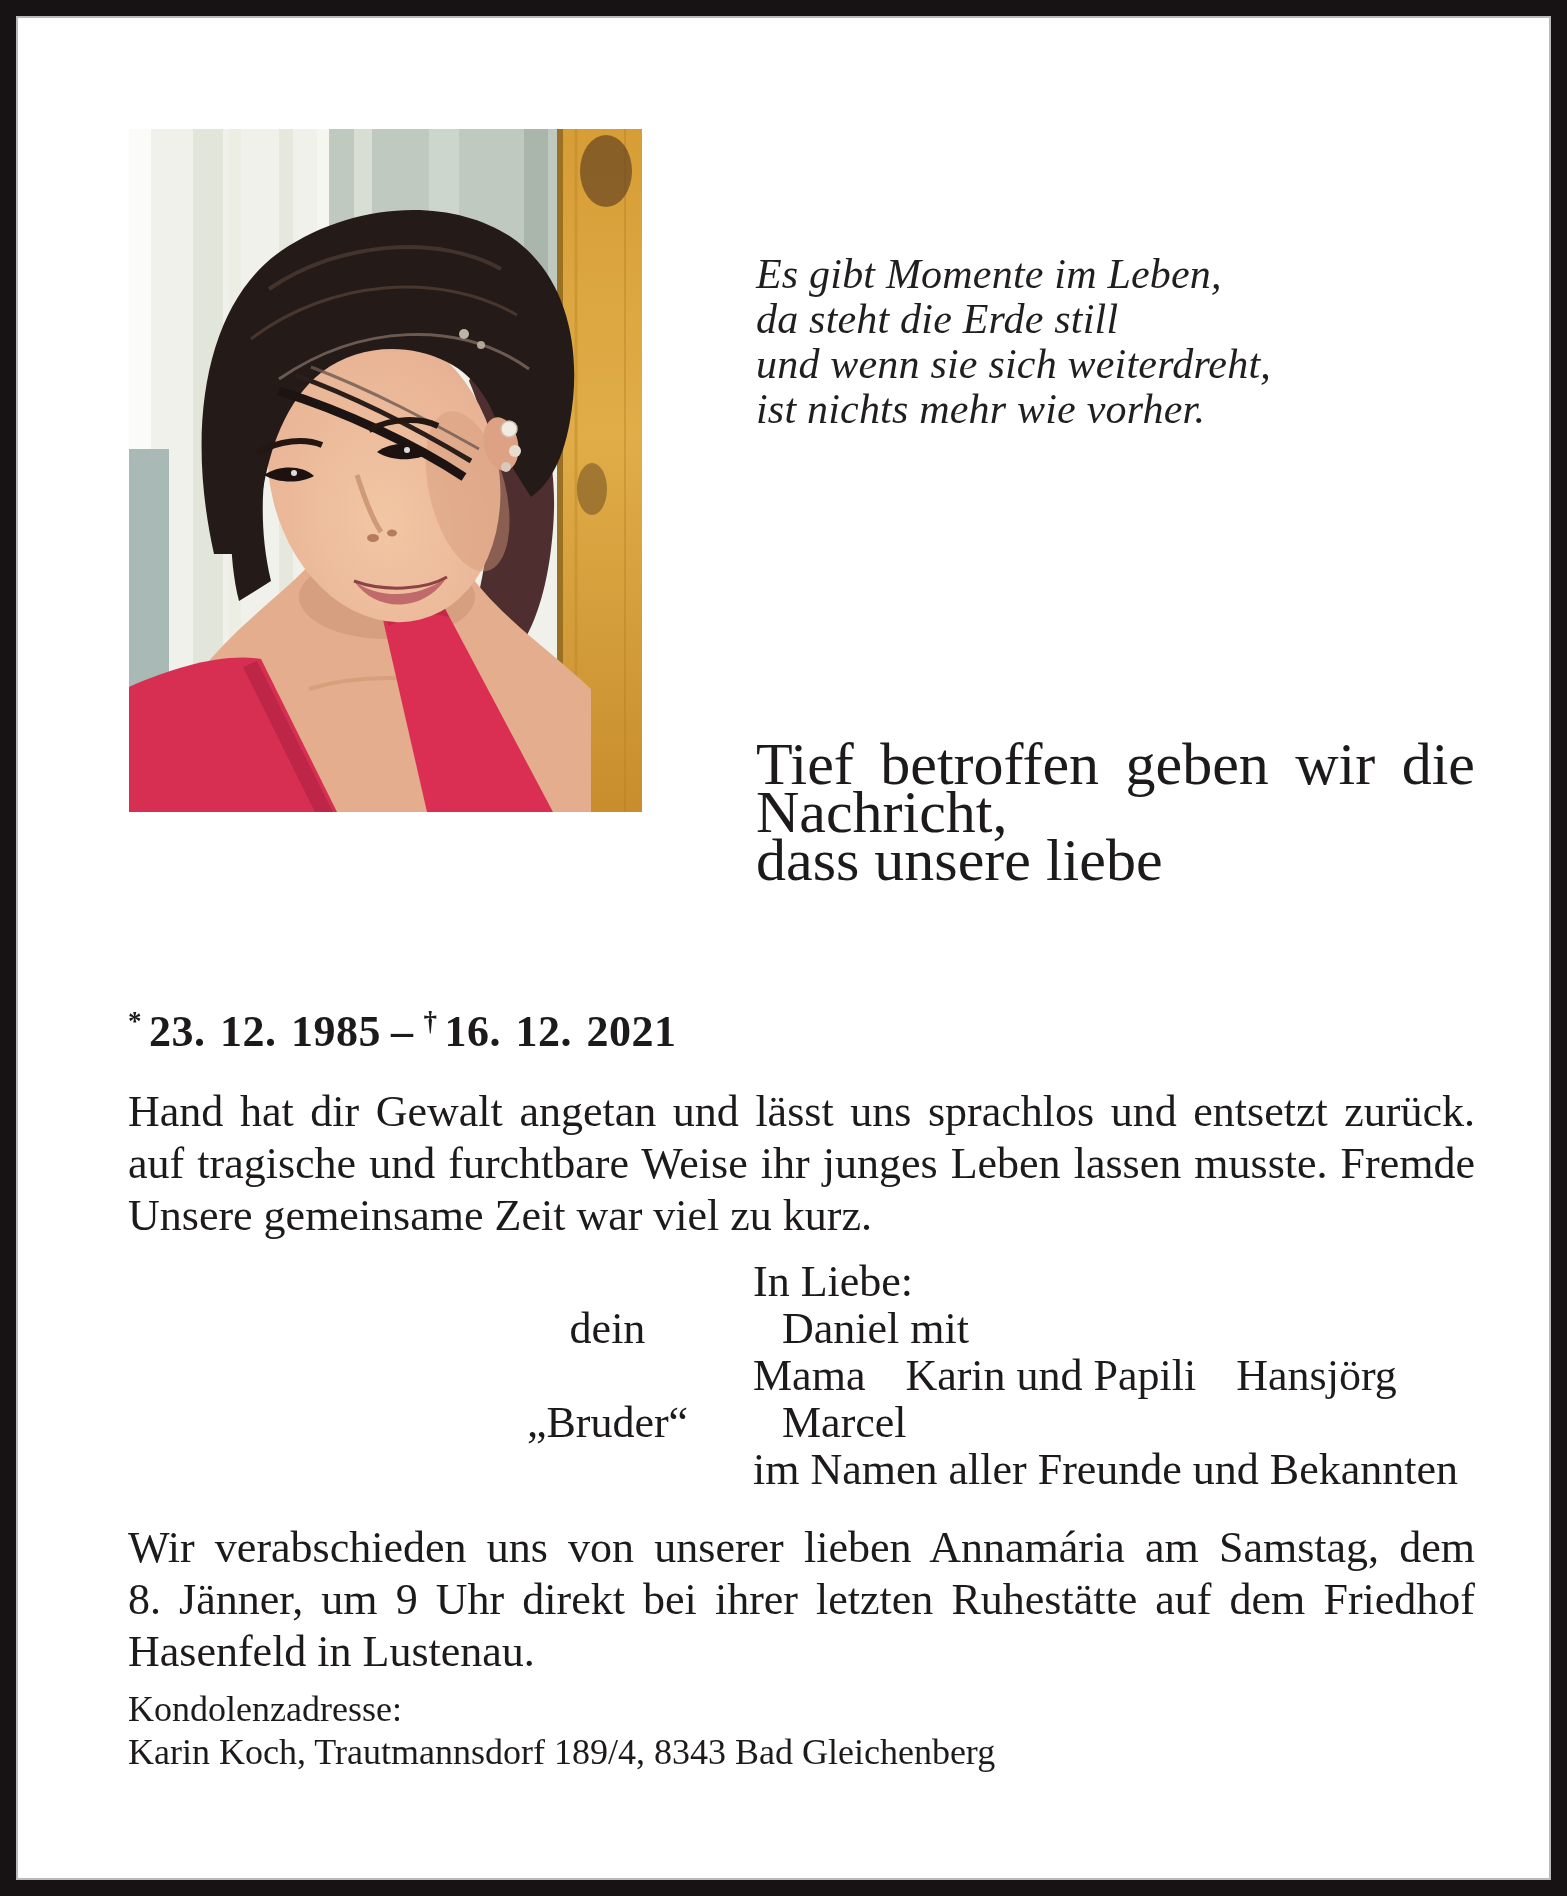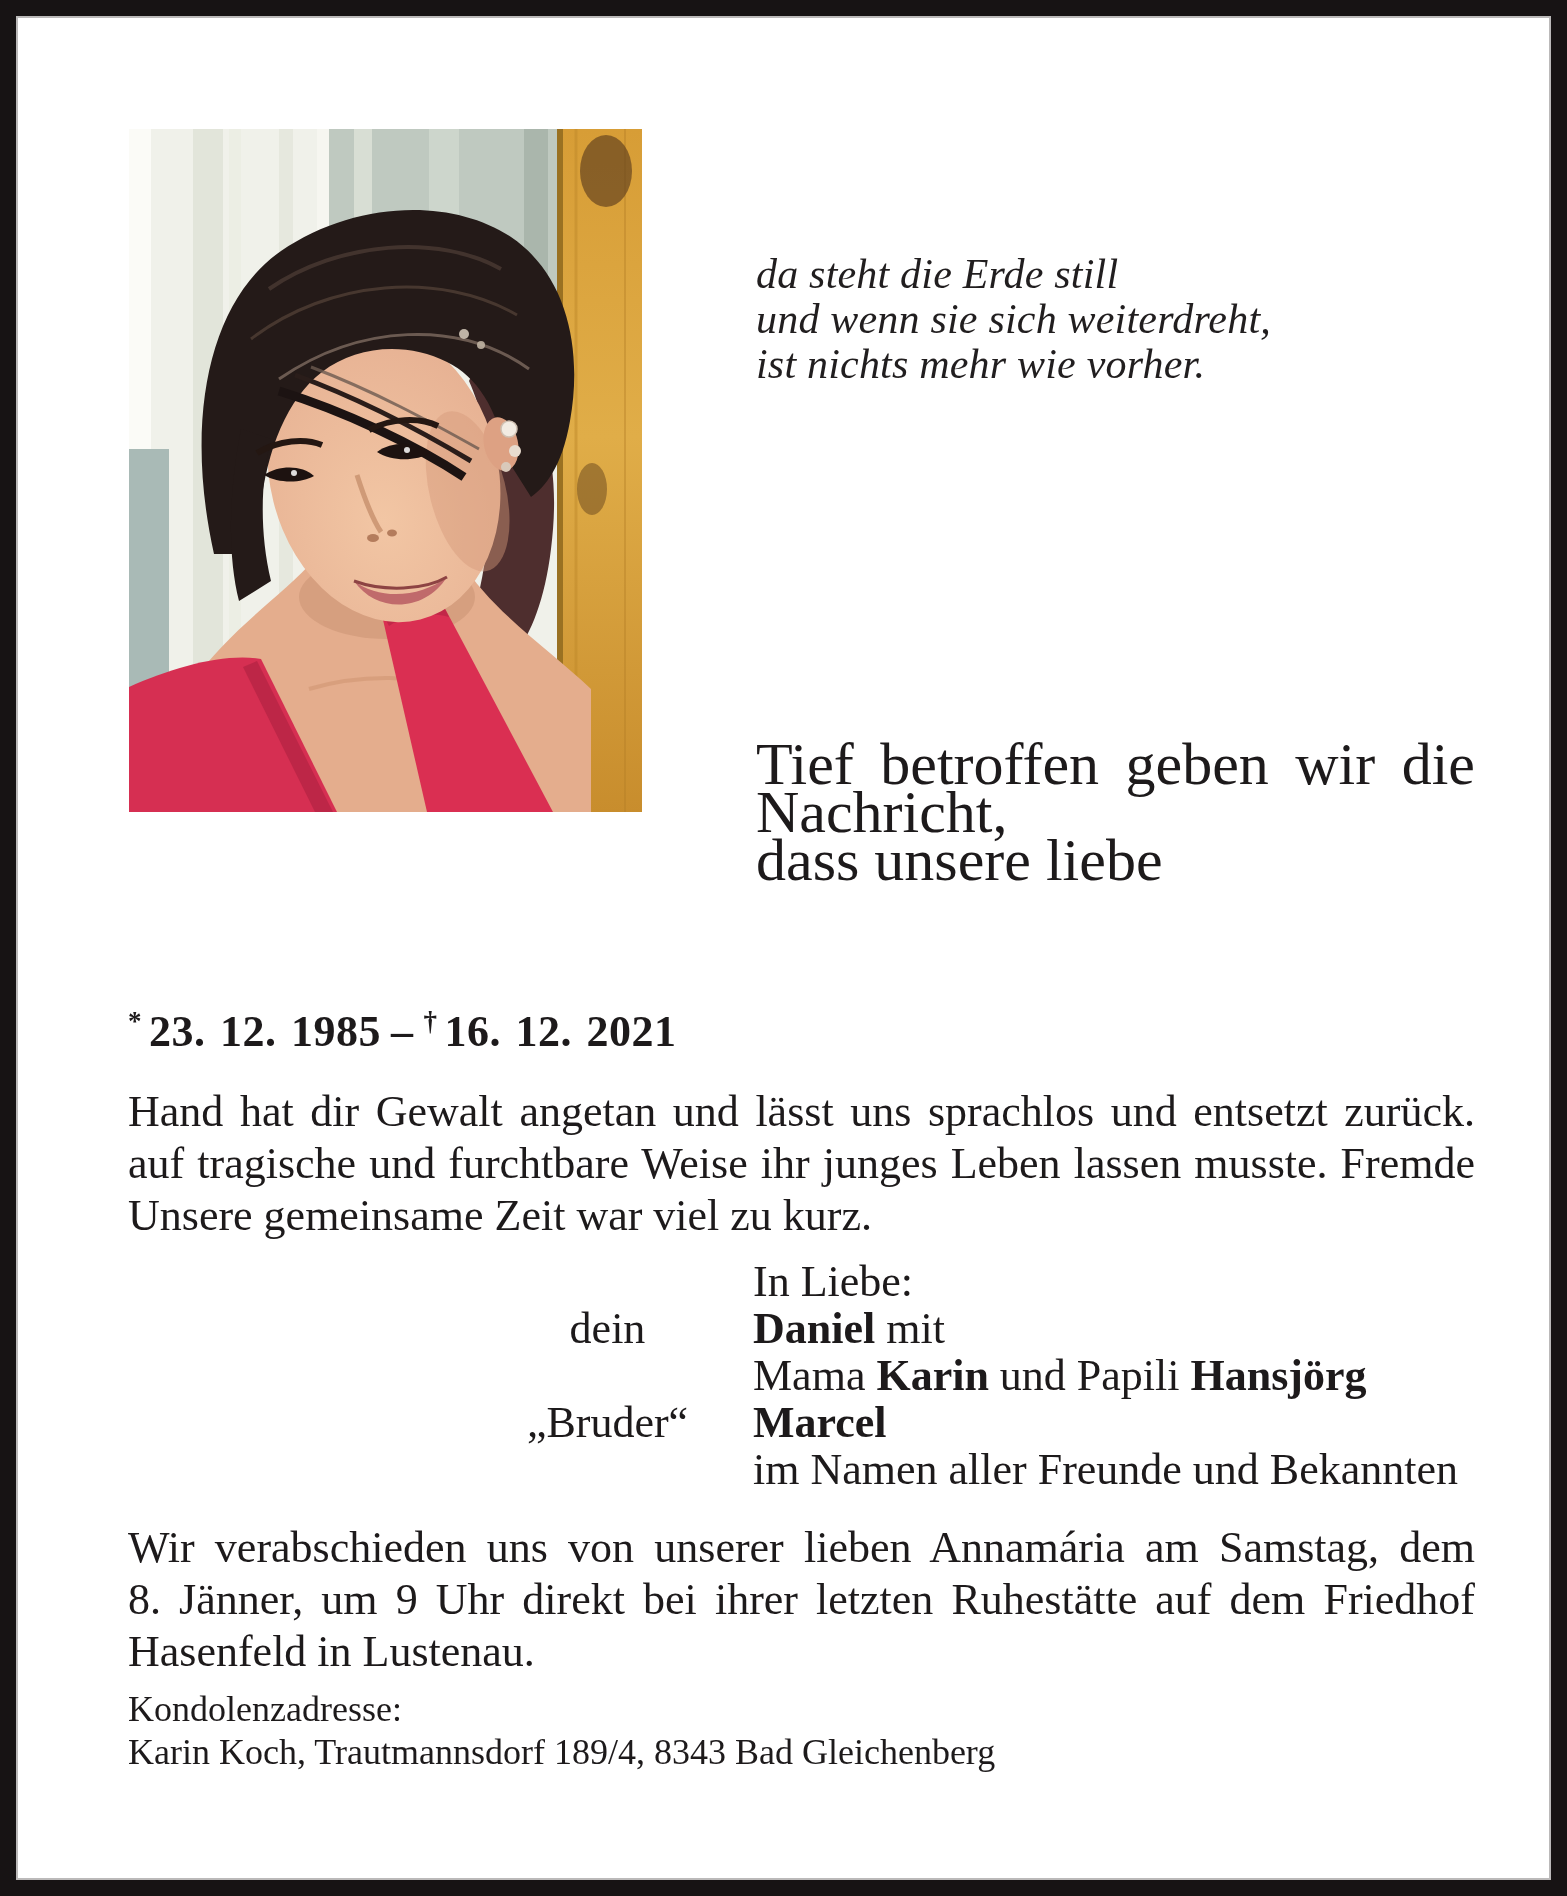--- a/index.html
+++ b/index.html
@@ -47,21 +47,21 @@
     font-size:44px; line-height:52px;
   }
   .para-obituary { top:1086px; }
   .para-funeral { top:1522px; }
   .mourners {
     position:absolute; left:470px; top:1258px;
     display:grid; grid-template-columns:275px auto; column-gap:8px;
     font-size:44px; line-height:47px;
   }
   .m-pre { text-align:center; }
-  .m-main b { font-weight:700; }
+  .m-main b { font-weight:400;margin-left:29px; }
   .condolence {
     position:absolute; left:128px; top:1688px;
     font-size:36px; line-height:43px;
   }
   .line { display:block; }
 </style>
 </head>
 <body>
 
 <div class="page">
@@ -158,20 +158,21 @@
       <g>
         <ellipse cx="372" cy="315" rx="17" ry="27" fill="#dda183" transform="rotate(-12 372 315)"></ellipse>
         <circle cx="380" cy="300" r="8" fill="#f2ebe2" stroke="#cfc0b2" stroke-width="1.5"></circle>
         <circle cx="386" cy="322" r="6" fill="#e8dccf"></circle>
         <circle cx="377" cy="338" r="5" fill="#d9c9ba"></circle>
       </g>
     </svg>
   </div>
 
   <div class="poem">
+    <span class="line">Es gibt Momente im Leben,</span>
     <span class="line">da steht die Erde still</span>
     <span class="line">und wenn sie sich weiterdreht,</span>
     <span class="line">ist nichts mehr wie vorher.</span>
   </div>
 
   <div class="intro">
     <span class="line jline">Tief betroffen geben wir die Nachricht,</span>
     <span class="line">dass unsere liebe</span>
   </div>
 

